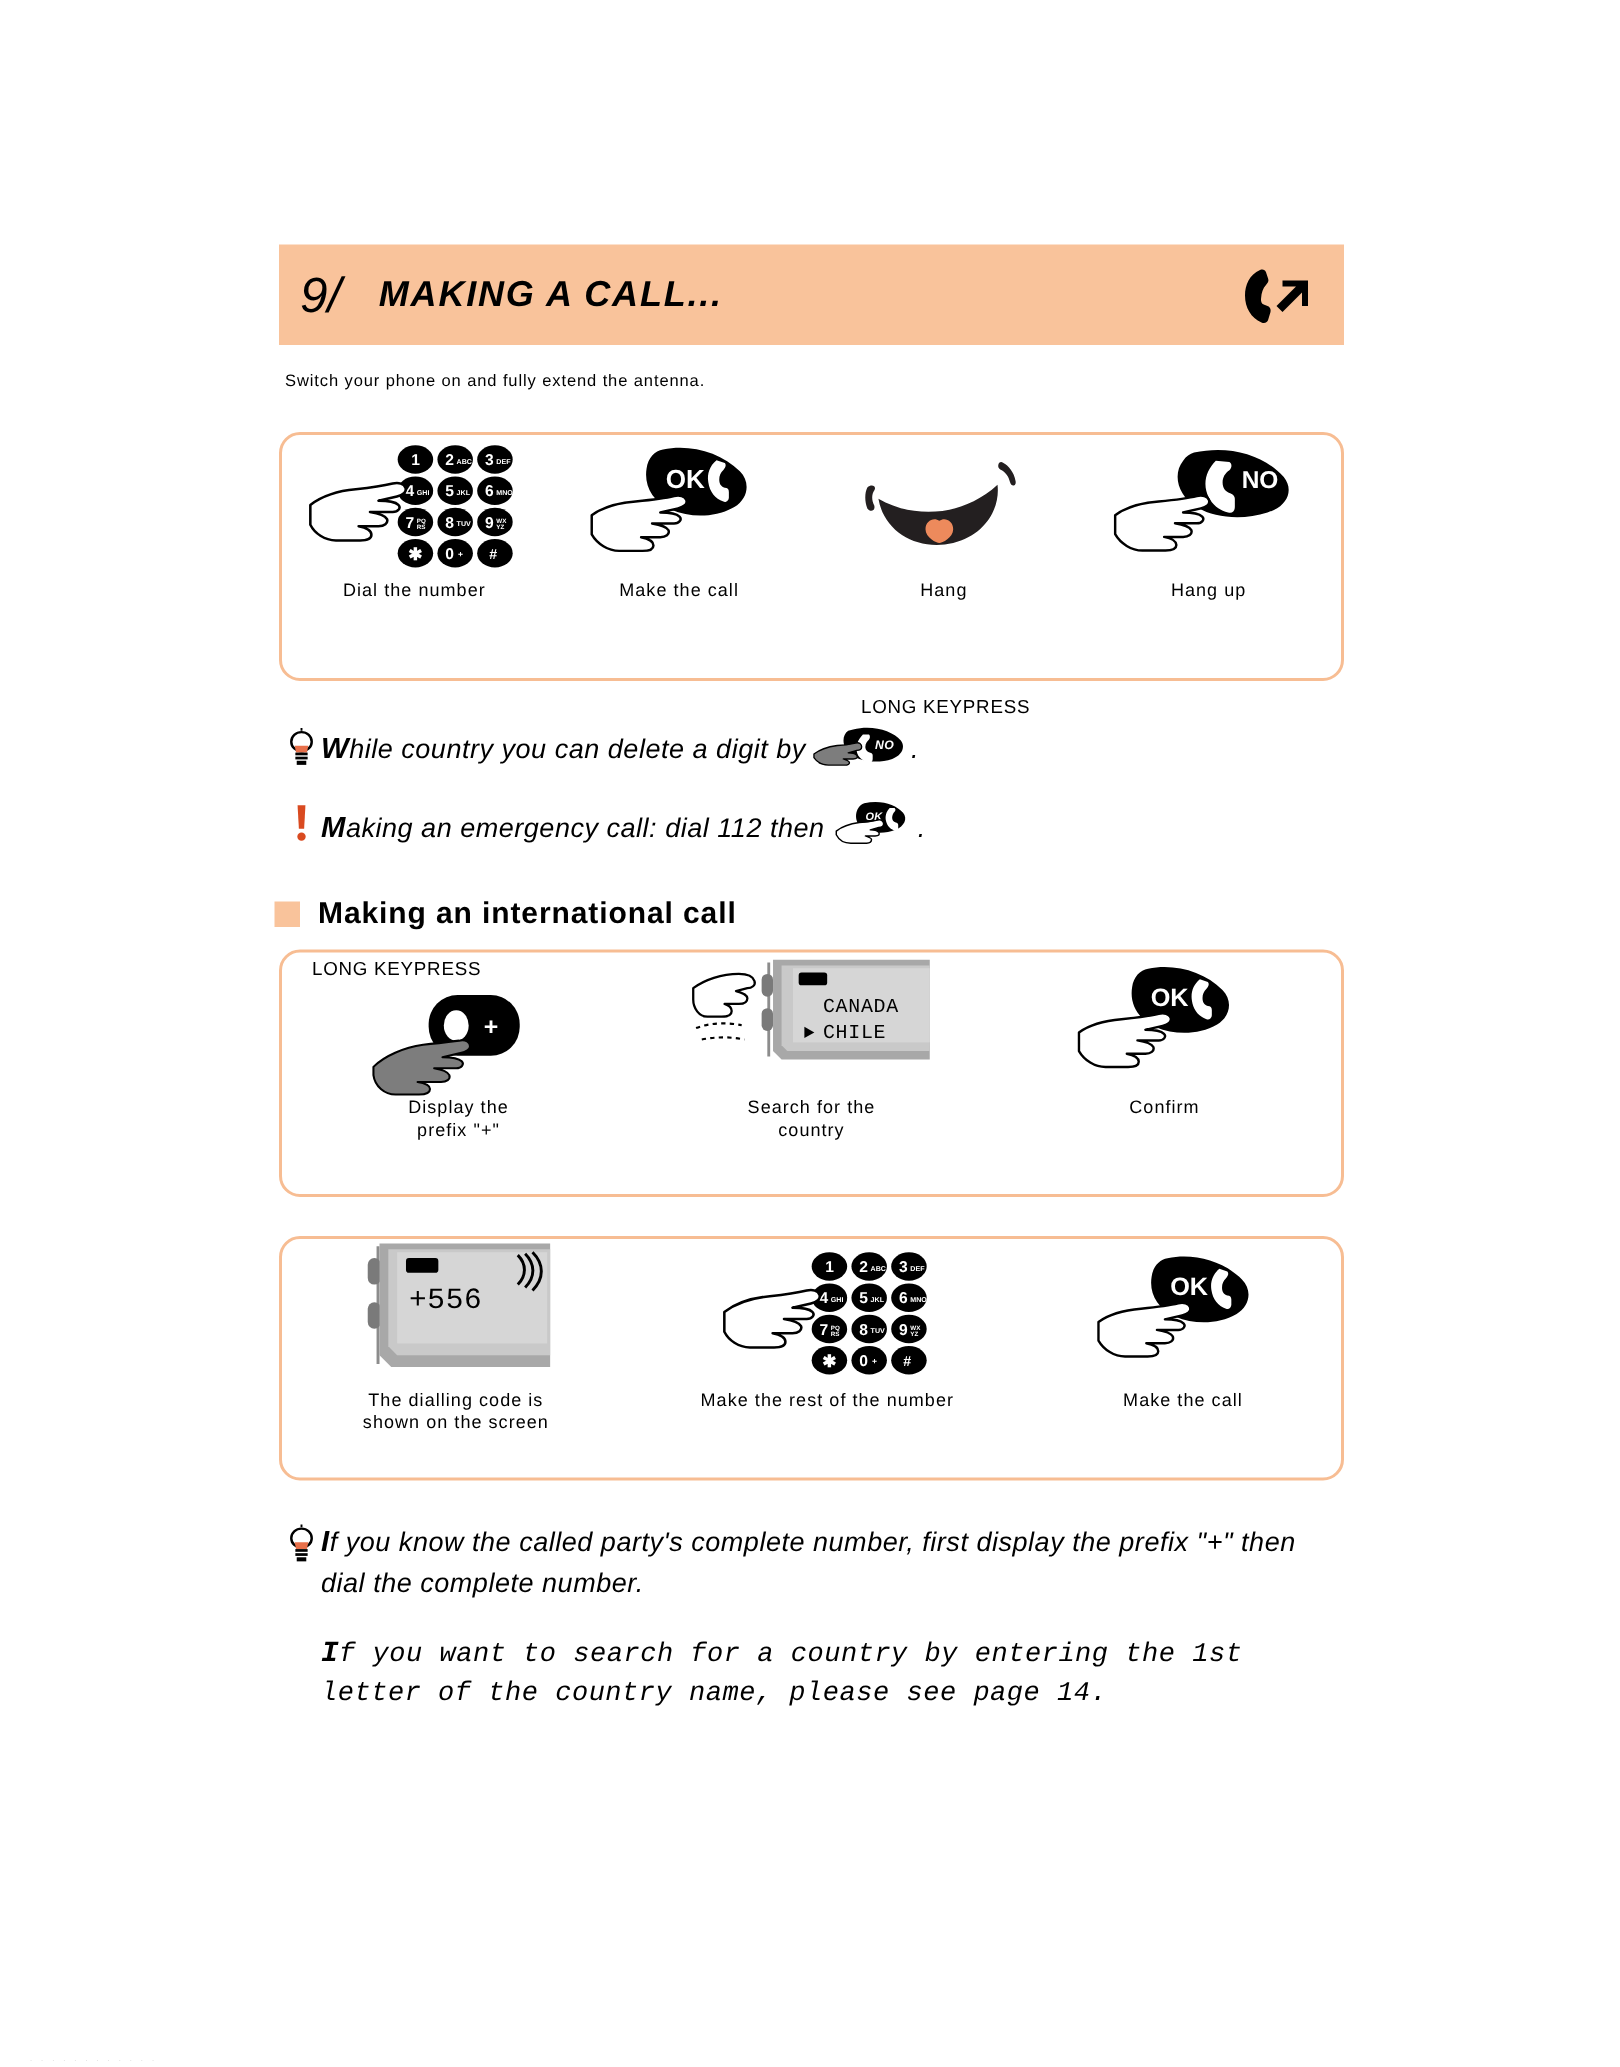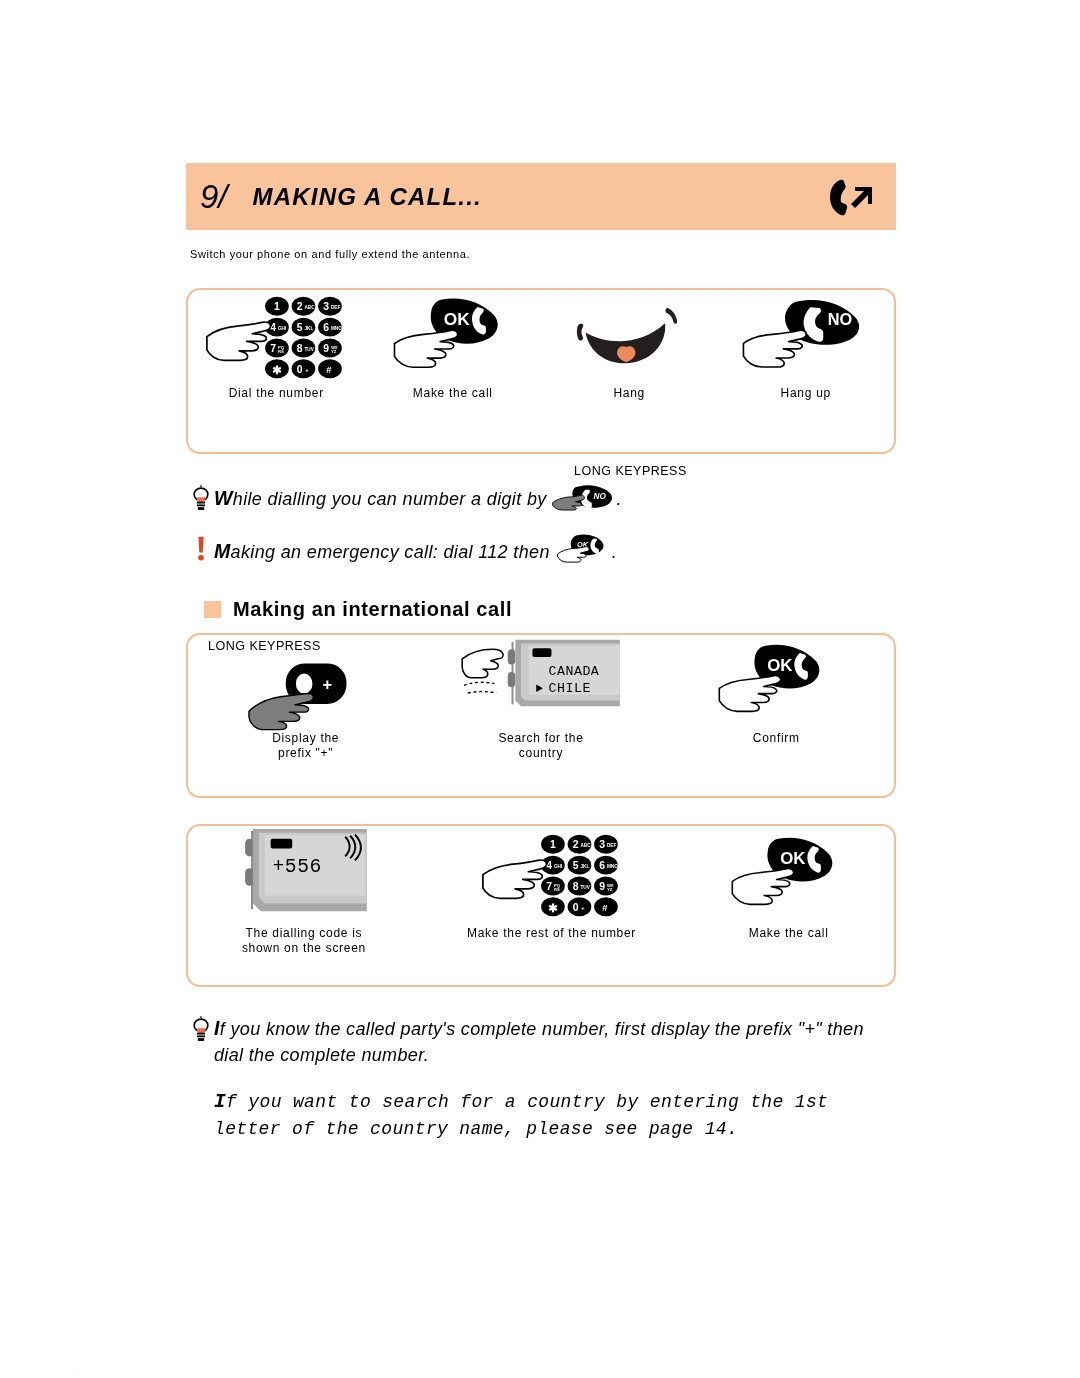--- a/index.html
+++ b/index.html
@@ -158,21 +158,21 @@
     position: absolute;
     left: 574px;
     top: 464px;
     font-size: 12.5px;
     letter-spacing: 0.5px;
   }
 
   
   .section-head {
     position: absolute;
-    left: 204px;
+    left: 183px;
     top: 598px;
     display: flex;
     align-items: center;
   }
   .sq-bullet {
     width: 17px;
     height: 17px;
     background: #f9c39b;
     margin-right: 12px;
   }
@@ -320,21 +320,21 @@
       <svg viewBox="0 0 22 30" width="20" height="28">
         <ellipse cx="11" cy="10" rx="7.5" ry="7" fill="none" stroke="#000" stroke-width="1.8"></ellipse>
         <path d="M6 13 L16 13 L15 18 L7 18 Z" fill="#e8704a"></path>
         <rect x="6.5" y="18" width="9" height="2" fill="#000"></rect>
         <rect x="6.5" y="21" width="9" height="2" fill="#000"></rect>
         <rect x="7.5" y="24" width="7" height="3" fill="#000"></rect>
         <line x1="11" y1="2" x2="11" y2="0" stroke="#000" stroke-width="1.4"></line>
       </svg>
     </div>
     <div class="tip-text">
-      <span class="lead">W</span><span>hile dialling you can number a digit by</span><span class="inline-key">
+      <span class="lead">W</span><span>hile country you can delete a digit by</span><span class="inline-key">
         <svg viewBox="0 0 76 34" width="62" height="28">
           <path d="M34 4 C50 0 66 5 73 13 C77 18 74 25 66 28 C54 32 40 30 33 25 C25 20 24 9 30 5 Z" fill="#000"></path>
           <path d="M42 8 C38 12 36 17 37 22 C38 27 42 30 47 31 C49 31 50 30 50 28 L50 25 C50 24 49 23 48 23 C45 22 44 20 44 18 C44 15 46 13 47 12 C48 11 48 9 47 8 Z" fill="#fff"></path>
           <text x="52" y="20" font-size="10" font-weight="bold" fill="#fff" font-family="Liberation Sans, sans-serif">NO</text>
           <path d="M2 24 C7 20 14 18 21 17 C27 17 32 16 36 15 C39 14 41 16 41 18 C41 20 39 21 37 21 L30 23 C33 23 36 24 37 25 C38 27 37 28 34 28 L26 28 C29 29 31 30 31 31 C31 33 29 33 27 33 L14 33 C8 33 4 30 2 27 Z" fill="#7d7d7d" stroke="#000" stroke-width="1.1" stroke-linejoin="round"></path>
         </svg>
       </span><span>.</span>
     </div>
   </div>
 

